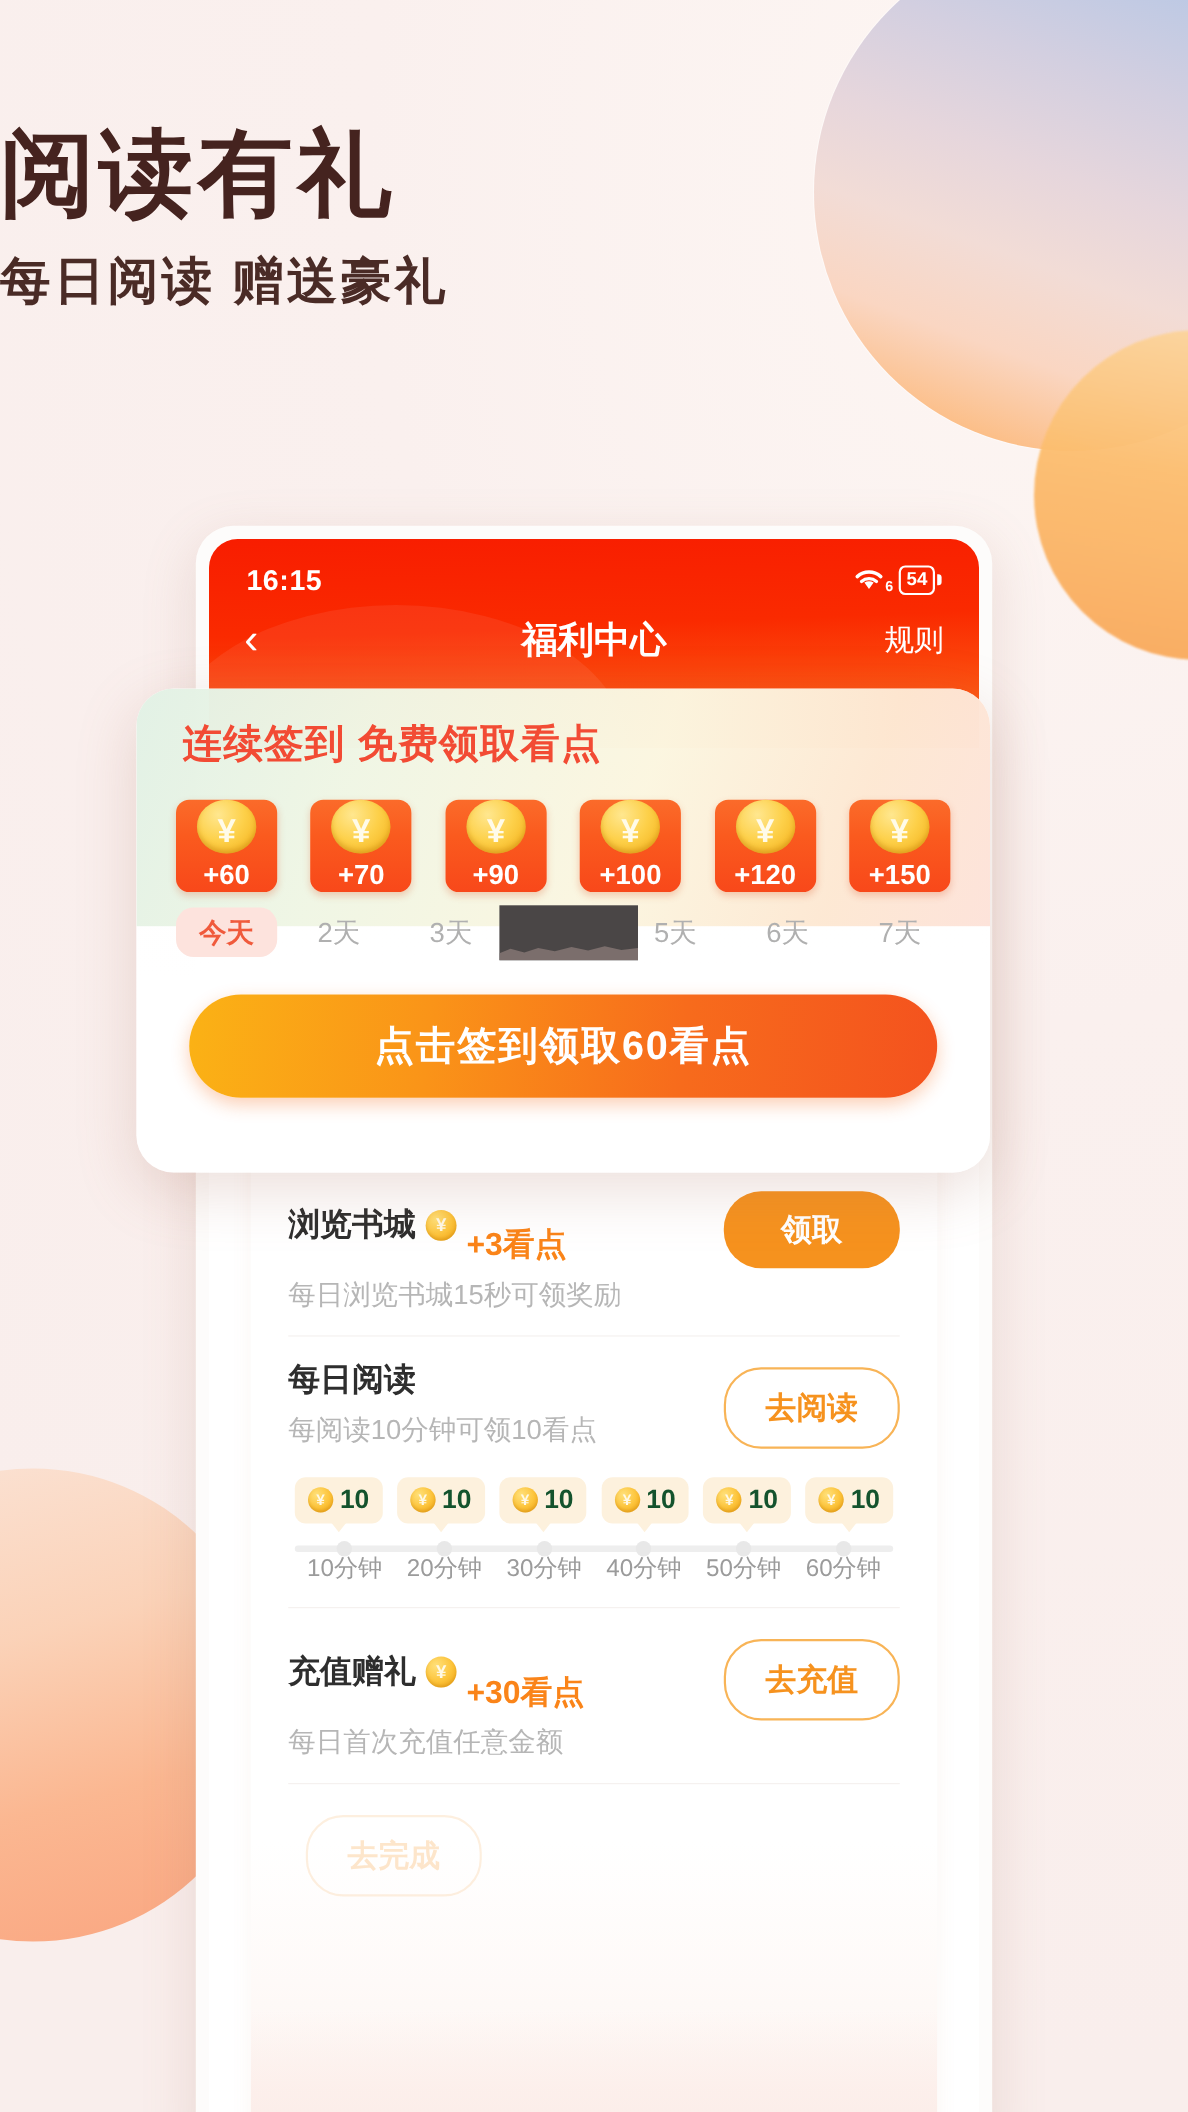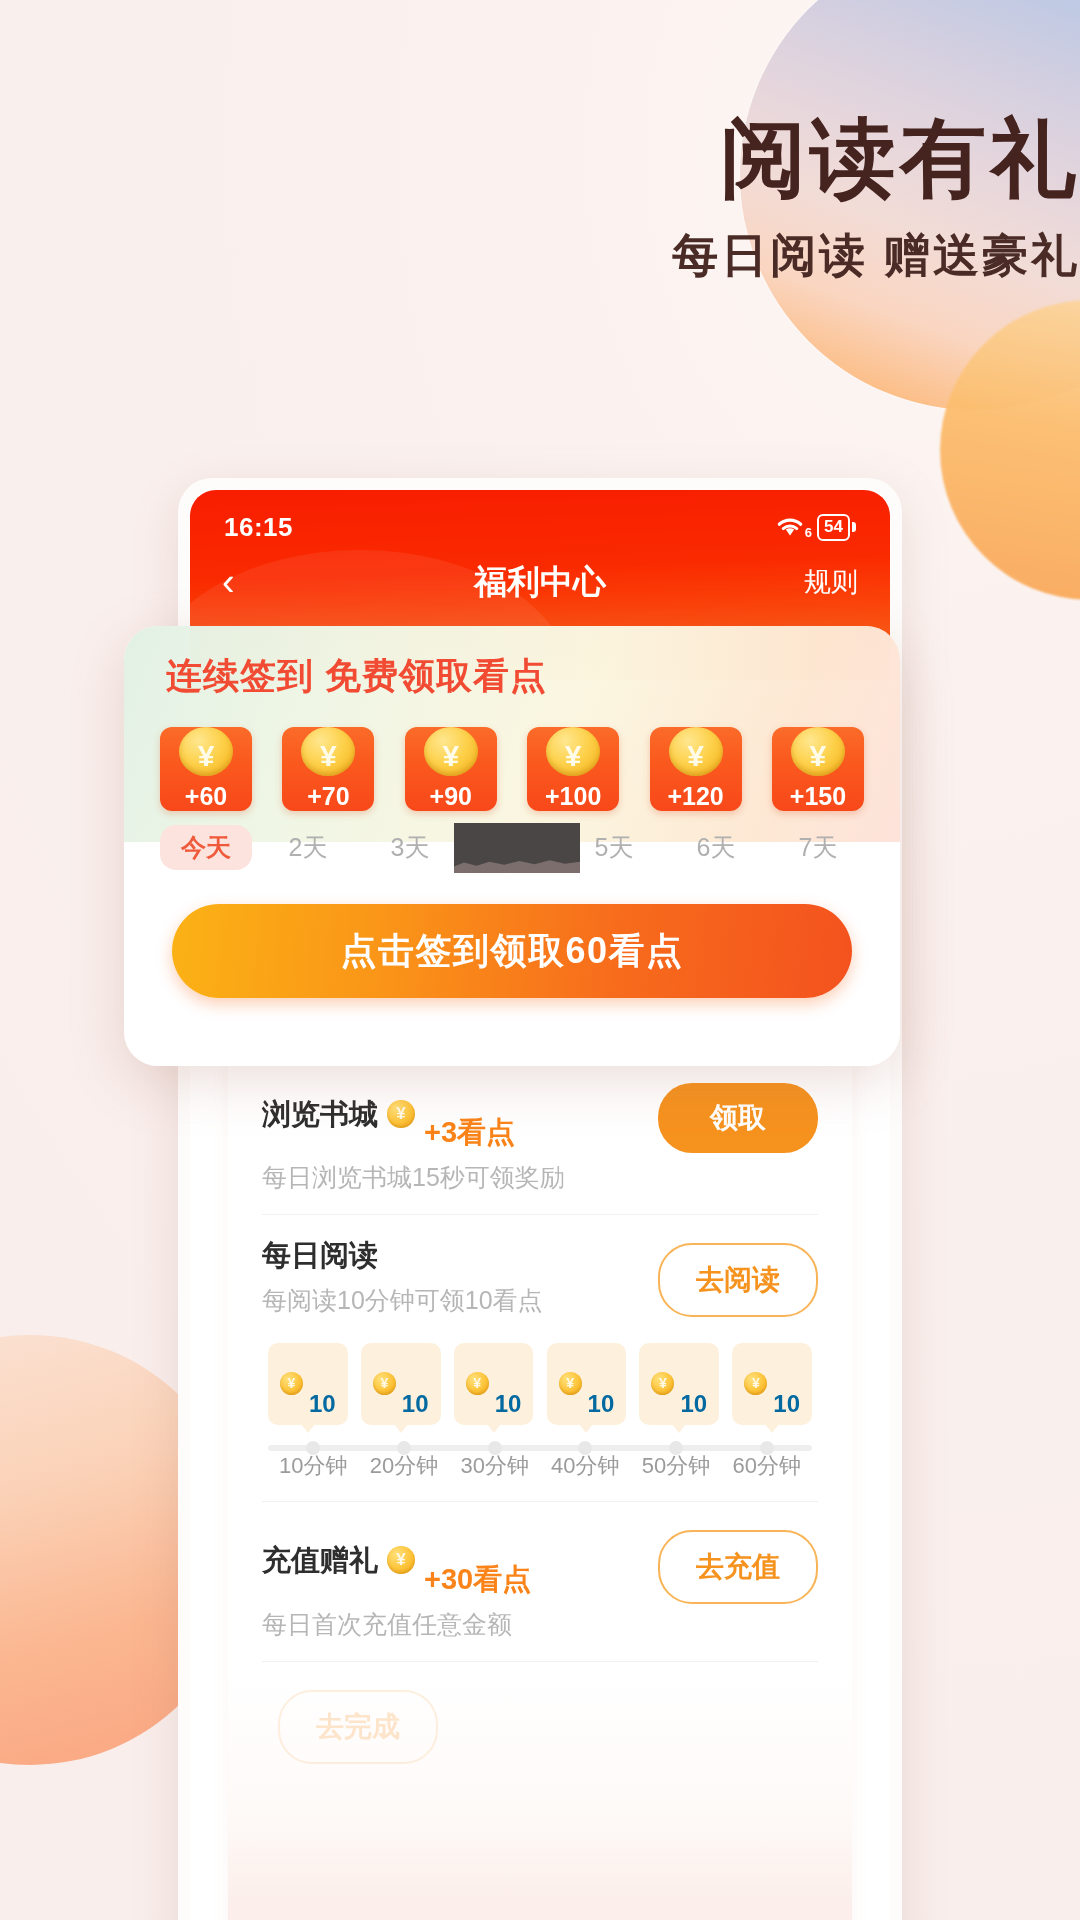--- a/index.html
+++ b/index.html
@@ -46,21 +46,21 @@
   }
   .orb-bl{
     position:absolute;
     left:-185px; top:1335px;
     width:430px;height:430px;border-radius:50%;
     background:linear-gradient(165deg,#fbe3d5 0%,#fbcfb2 38%,#fbb187 68%,#fa9d74 100%);
     opacity:.9;
   }
 
   
-  .hero{position:absolute;left:0;right:0;top:112px;text-align:right;z-index:3;}
+  .hero{position:absolute;left:0;right:0;top:112px;text-align:left;z-index:3;}
   .hero-title{
     font-size:86px;line-height:1.08;font-weight:bold;
     color:#45231f;letter-spacing:4px;
   }
   .hero-sub{
     margin-top:20px;
     font-size:46px;font-weight:bold;color:#4a2b26;letter-spacing:3px;
   }
 
   
@@ -186,21 +186,21 @@
     background:#fdf1dd;border-radius:10px;
     padding:7px 12px;display:flex;align-items:center;gap:6px;
   }
   .chip:after{
     content:"";position:absolute;left:50%;bottom:-8px;margin-left:-7px;
     border-left:7px solid transparent;border-right:7px solid transparent;
     border-top:9px solid #fdf1dd;
   }
   .chip .coin{width:23px;height:23px;}
   .chip .coin:after{font-size:14px;line-height:23px;}
-  .chip-val{font-size:24px;color:#0369a1;font-weight:bold;margin-top:40px;}
+  .chip-val{font-size:24px;color:#14532d;font-weight:bold;}
   .track{
     position:relative;height:6px;margin:20px 0 0 0;
     background:#eeeeee;border-radius:3px;
   }
   .ticks{
     position:absolute;left:0;right:0;top:-4px;
     display:flex;justify-content:space-between;padding:0 38px;
   }
   .tick{width:14px;height:14px;border-radius:50%;background:#e8e8e8;}
   .ticklabels{

